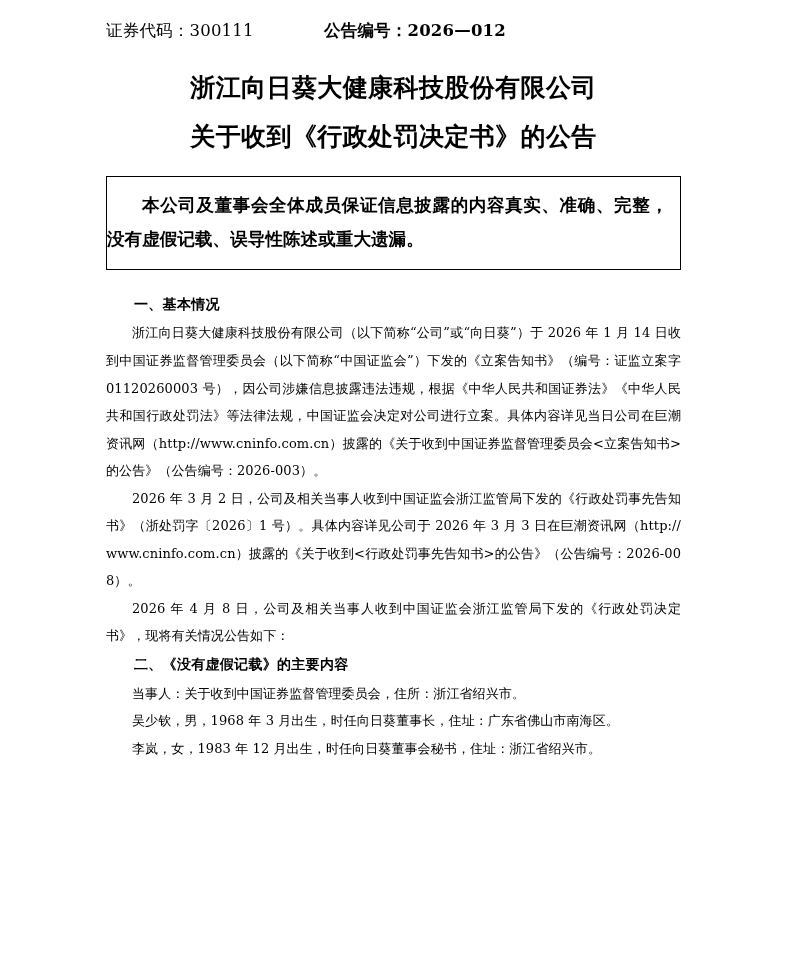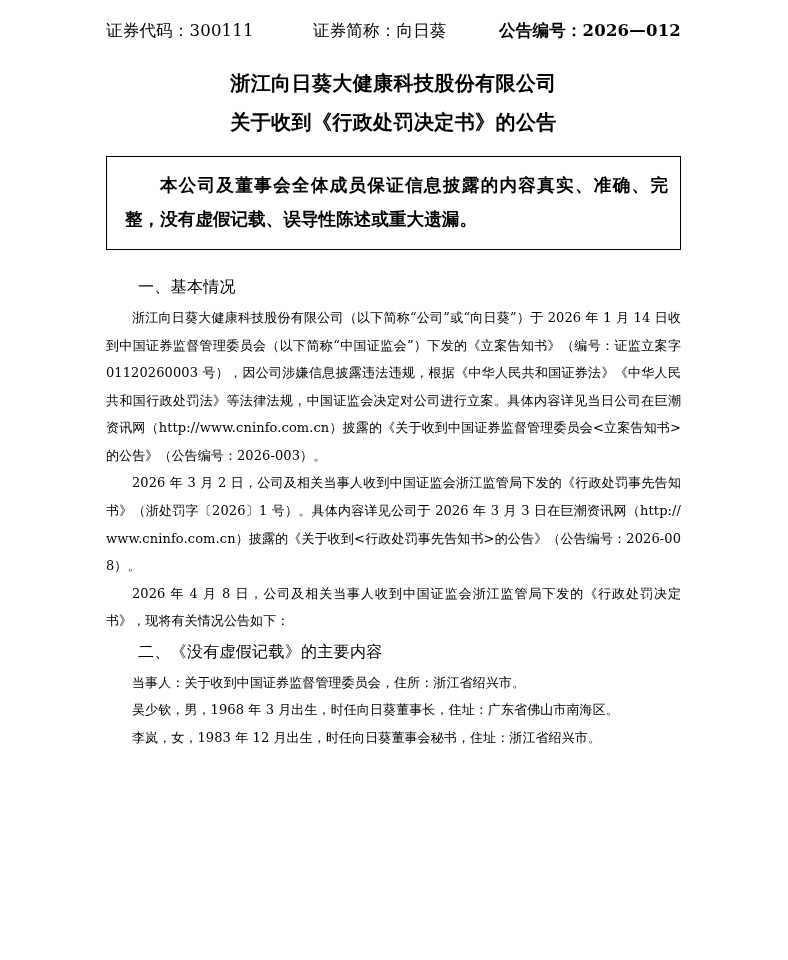--- a/index.html
+++ b/index.html
@@ -43,51 +43,51 @@
   .doc-header .hdr-code  { width: 218px; }
   .doc-header .hdr-abbr  { width: 196px; }
   .doc-header .hdr-num   { width: auto; font-weight: bold; }
 
   
   .title-block {
     margin-top: 22px;
     text-align: center;
   }
   .doc-title {
-    font-size: 20px;
+    font-size: 25px;
     font-weight: bold;
     line-height: 1.95;
     letter-spacing: 0.4px;
     text-align: center;
   }
 
   
   .disclaimer-box {
     margin-top: 14px;
     border: 1.4px solid #000;
-    padding: 11px 12px 13px 18px;
+    padding: 11px 12px 13px 0;
     box-sizing: border-box;
     width: 575px;
   }
   .disclaimer-text {
     font-size: 17.5px;
     font-weight: bold;
     line-height: 1.95;
     text-align: justify;
     text-justify: inter-ideograph;
     text-indent: 2em;
     letter-spacing: 0.1px;
   }
 
   
   .body-block { margin-top: 20px; }
 
   .section-heading {
-    font-size: 16px;
-    font-weight: normal;
+    font-size: 14px;
+    font-weight: bold;
     line-height: 2.12;
     text-indent: 2em;
     letter-spacing: 0.3px;
   }
   .para {
     font-size: 13px;
     line-height: 2.12;
     text-align: justify;
     text-justify: inter-ideograph;
     text-indent: 2em;
@@ -96,21 +96,20 @@
   }
 </style>
 </head>
 <body>
 
 <div class="page">
   <div class="content">
 
     <div class="doc-header">
       <span class="hdr-cell hdr-code">证券代码：300111</span>
-      <span class="hdr-cell hdr-abbr">证券简称：向日葵</span>
       <span class="hdr-cell hdr-num">公告编号：2026—012</span>
     </div>
 
     <div class="title-block">
       <div class="doc-title">浙江向日葵大健康科技股份有限公司</div>
       <div class="doc-title">关于收到《行政处罚决定书》的公告</div>
     </div>
 
     <div class="disclaimer-box">
       <div class="disclaimer-text">本公司及董事会全体成员保证信息披露的内容真实、准确、完整，没有虚假记载、误导性陈述或重大遗漏。</div>

